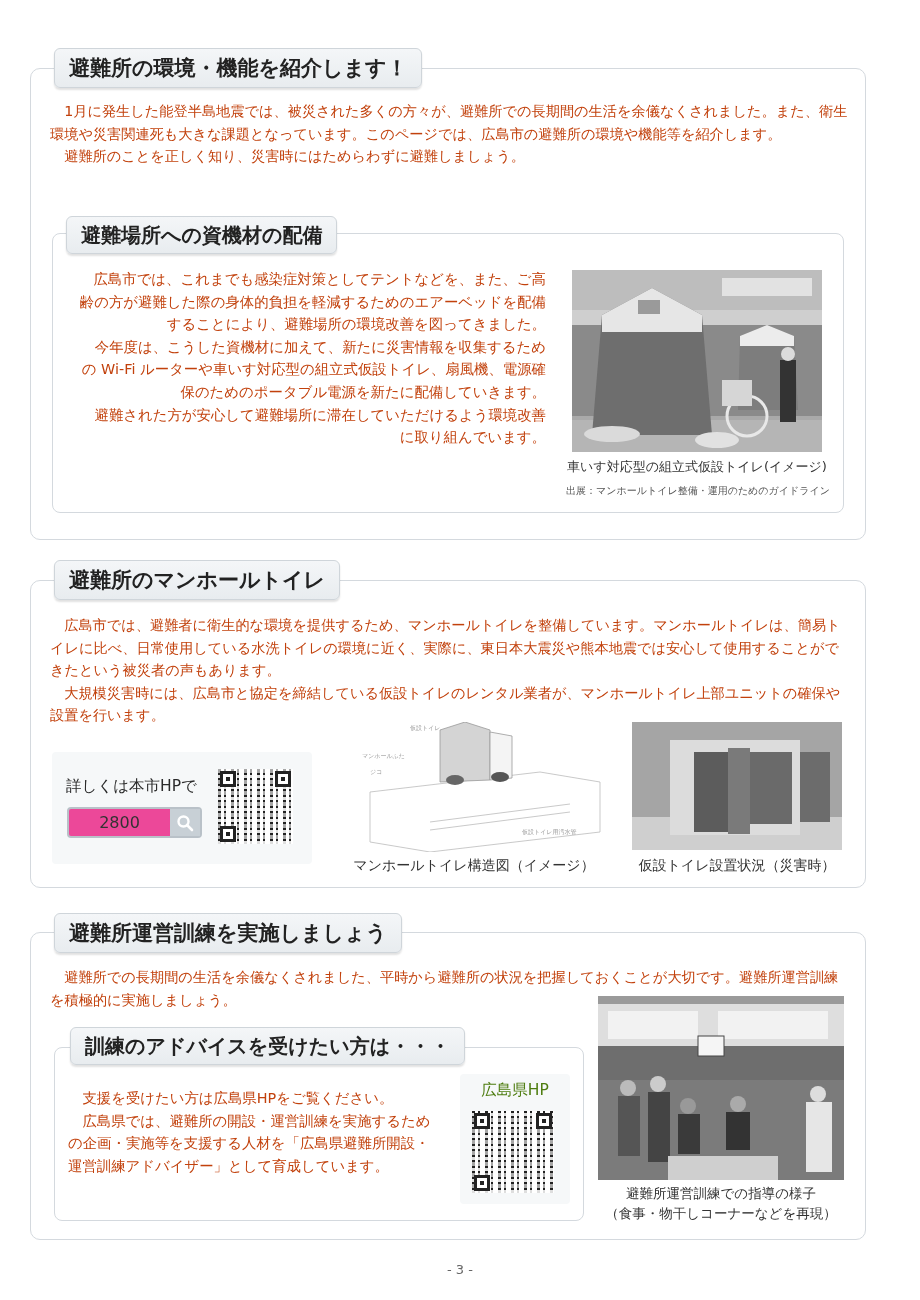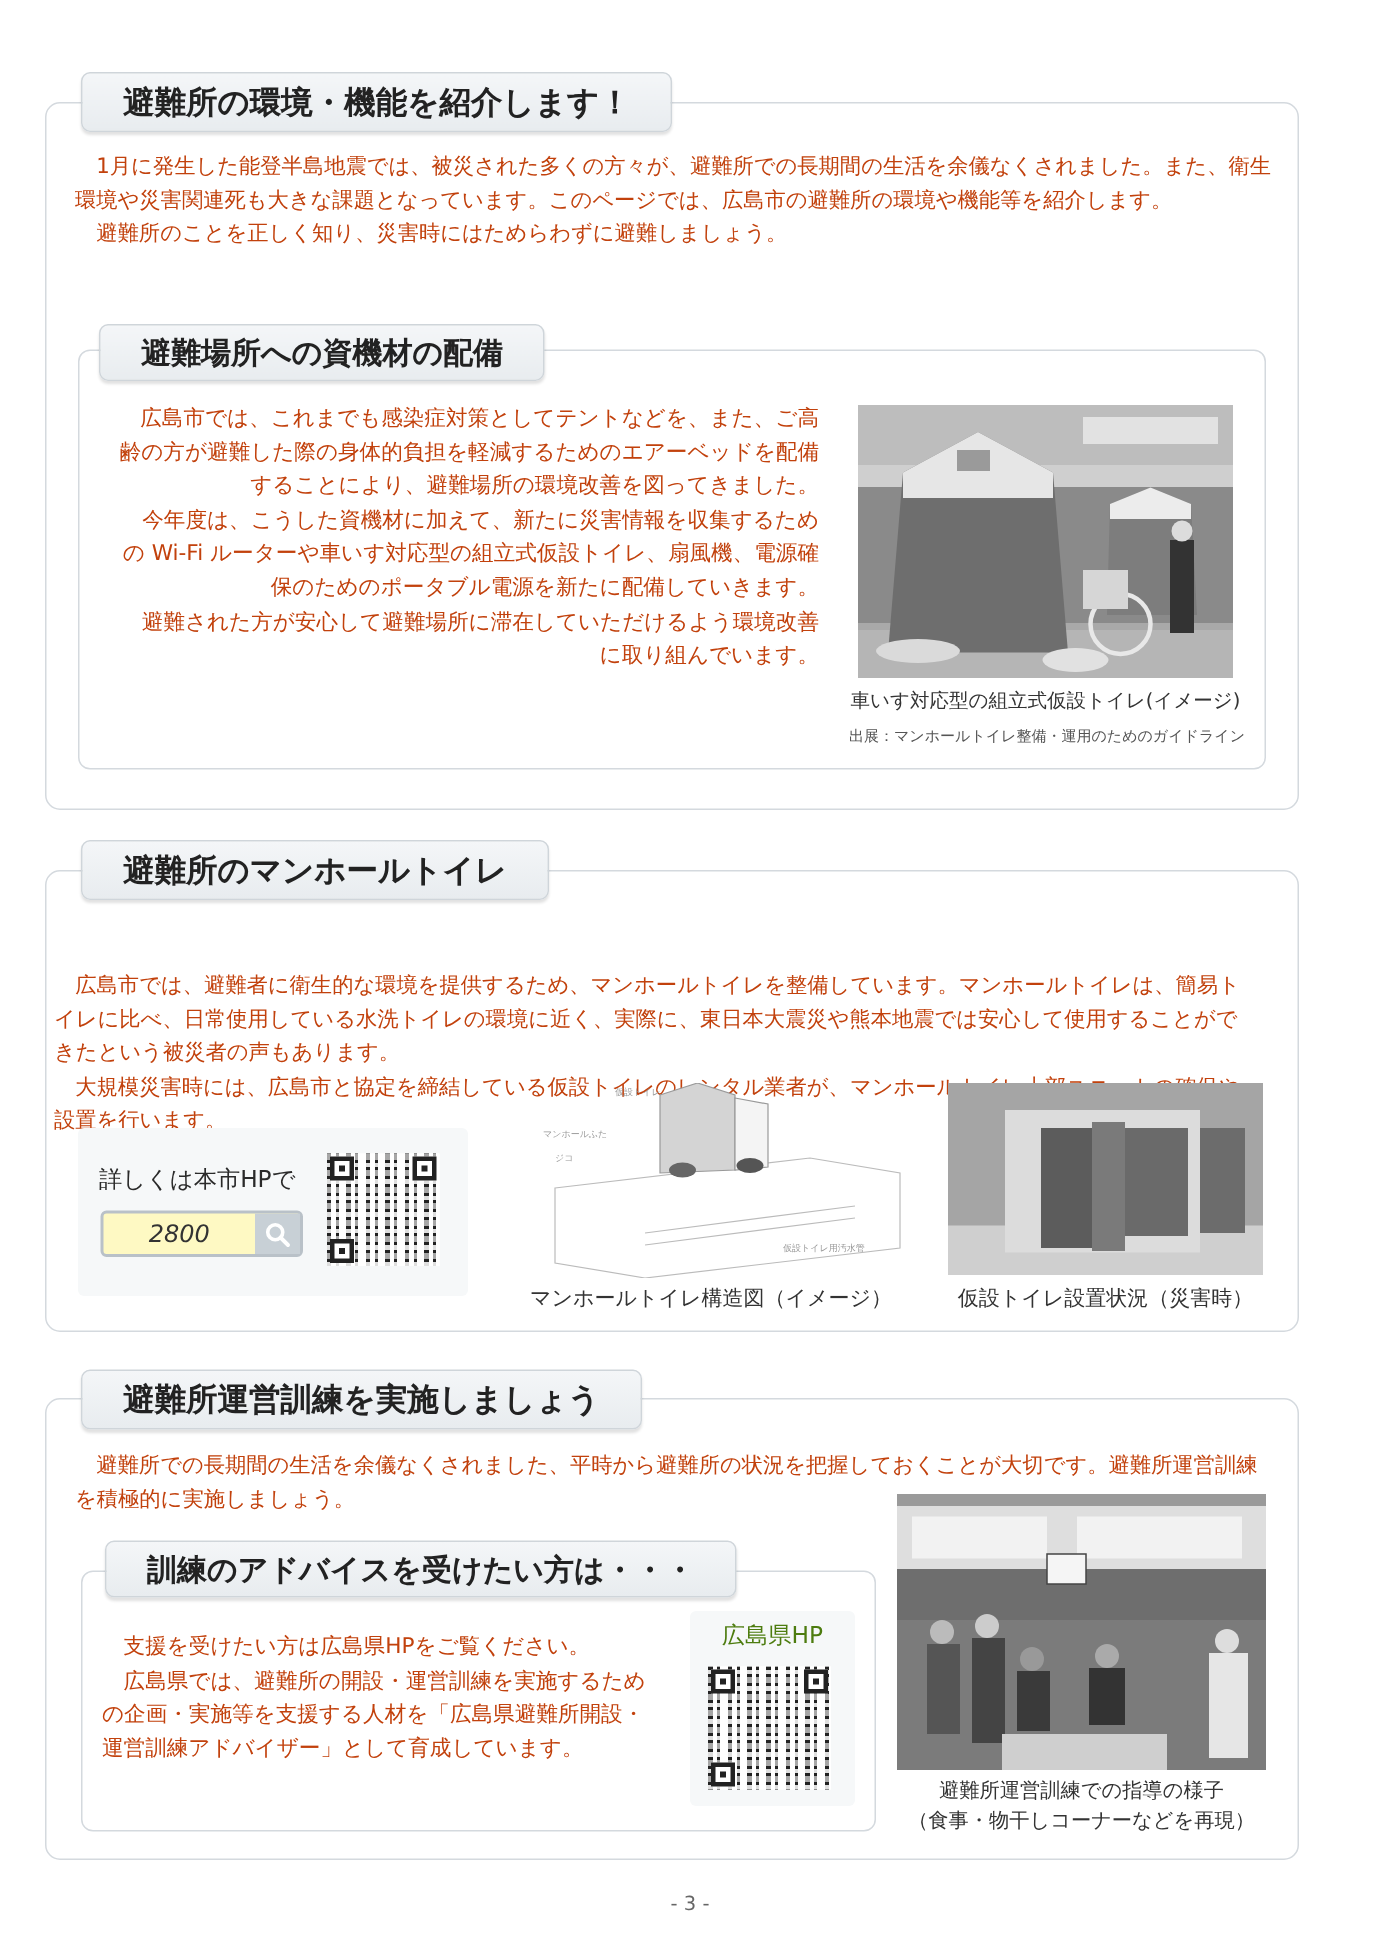--- a/index.html
+++ b/index.html
@@ -5,39 +5,39 @@
   * { box-sizing: border-box; margin: 0; padding: 0; }
   html, body { width: 920px; height: 1300px; background: #ffffff; overflow: hidden; }
   body { position: relative; font-family: "DejaVu Sans", "Liberation Sans", sans-serif; color: #2a2a2a; }
 
   .box { position: absolute; border: 1.5px solid #d4d9de; border-radius: 10px; background: #fff; }
   .title-tab {
     position: absolute; background: linear-gradient(#f4f6f8, #e8ecef);
     border: 1px solid #cfd5da; border-radius: 6px;
     box-shadow: 0 2px 2px rgba(0,0,0,0.12);
     font-weight: bold; color: #222; white-space: nowrap;
-    padding: 0 27px; display: flex; align-items: center;
+    padding: 0 14px; display: flex; align-items: center;
   }
   .t-big { font-size: 21px; height: 40px; }
   .t-mid { font-size: 20px; height: 38px; }
   .para { position: absolute; font-size: 14.2px; line-height: 22.6px; color: #c2410c; }
   .para p { text-indent: 1em; }
   .caption { position: absolute; font-size: 13px; color: #333; text-align: center; white-space: nowrap; }
   .small-cap { font-size: 10px; color: #555; }
 
   .photo { position: absolute; overflow: hidden; background: #9a9a9a; }
   .qr { position: absolute; background:
       repeating-linear-gradient(90deg, #222 0 3px, #fff 3px 6px, #222 6px 8px, #fff 8px 13px),
       #fff; }
   .qr::before { content: ""; position: absolute; inset: 0;
       background: repeating-linear-gradient(0deg, rgba(255,255,255,0.85) 0 3px, transparent 3px 5px, rgba(255,255,255,0.6) 5px 9px, transparent 9px 11px); }
   .qr .finder { position: absolute; width: 16px; height: 16px; border: 3px solid #222; background: #fff; z-index: 2; }
   .qr .finder::after { content: ""; position: absolute; left: 3px; top: 3px; width: 4px; height: 4px; background: #222; }
 
-  .search-box { position: absolute; left: 67px; top: 807px; width: 135px; height: 31px; border: 2px solid #b9c1c8; border-radius: 4px; background: #fef9c3; display: flex; font-style: italic; }
+  .search-box { position: absolute; left: 67px; top: 807px; width: 135px; height: 31px; border: 2px solid #b9c1c8; border-radius: 4px; background: #ec4899; display: flex; }
   .search-box .val { flex: 1; text-align: center; font-size: 16px; line-height: 27px; color: #333; }
   .search-box .btn { width: 30px; background: #c8d0d6; display: flex; align-items: center; justify-content: center; }
 
   .page-num { position: absolute; left: 0; width: 920px; top: 1262px; text-align: center; font-size: 13px; color: #666; }
 </style>
 </head>
 <body>
 
 <div class="box" style="left:30px; top:68px; width:836px; height:472px;"></div>
 <div class="title-tab t-big" style="left:54px; top:48px;">避難所の環境・機能を紹介します！</div>
@@ -73,21 +73,21 @@
     <ellipse cx="40" cy="164" rx="28" ry="8" fill="#dadada"></ellipse>
     <ellipse cx="145" cy="170" rx="22" ry="8" fill="#e1e1e1"></ellipse>
   </svg>
 </div>
 <div class="caption" style="left:566px; top:458px; width:262px; font-size:13px;">車いす対応型の組立式仮設トイレ(イメージ)</div>
 <div class="caption small-cap" style="left:566px; top:484px; width:262px;">出展：マンホールトイレ整備・運用のためのガイドライン</div>
 
 <div class="box" style="left:30px; top:580px; width:836px; height:308px;"></div>
 <div class="title-tab t-big" style="left:54px; top:560px;">避難所のマンホールトイレ</div>
 
-<div class="para" style="left:36px; top:614px; width:800px;margin-top:32px;">
+<div class="para" style="left:50px; top:614px; width:800px;">
   <p>広島市では、避難者に衛生的な環境を提供するため、マンホールトイレを整備しています。マンホールトイレは、簡易トイレに比べ、日常使用している水洗トイレの環境に近く、実際に、東日本大震災や熊本地震では安心して使用することができたという被災者の声もあります。</p>
   <p>大規模災害時には、広島市と協定を締結している仮設トイレのレンタル業者が、マンホールトイレ上部ユニットの確保や設置を行います。</p>
 </div>
 
 <div style="position:absolute; left:52px; top:752px; width:260px; height:112px; background:#f6f8f9; border-radius:4px;"></div>
 <div style="position:absolute; left:66px; top:776px; font-size:15.5px; color:#2a2a2a;">詳しくは本市HPで</div>
 <div class="search-box">
   <span class="val">2800</span>
   <span class="btn">
     <svg width="18" height="18" viewBox="0 0 18 18">

